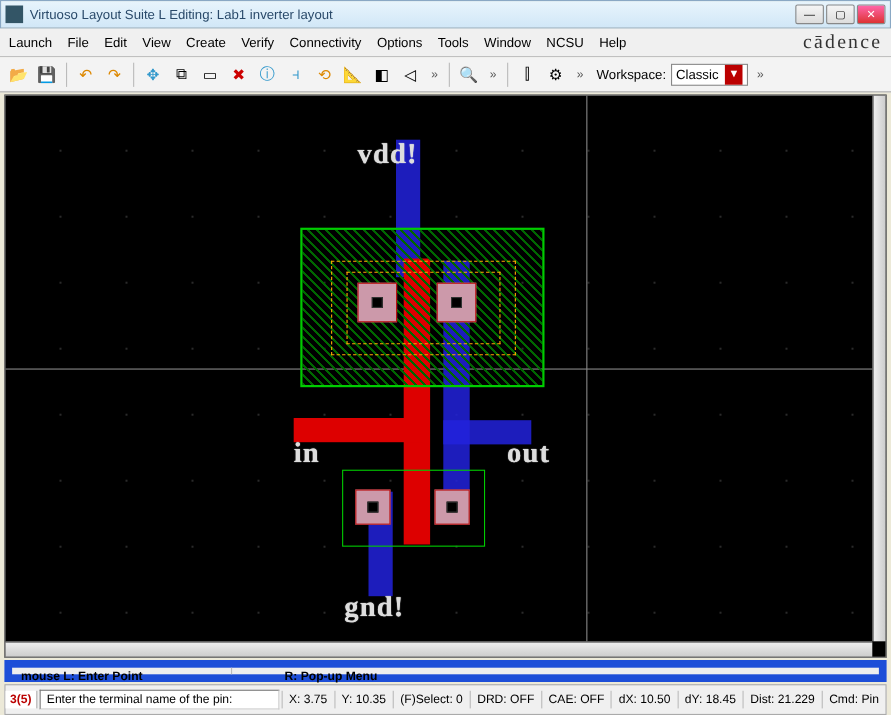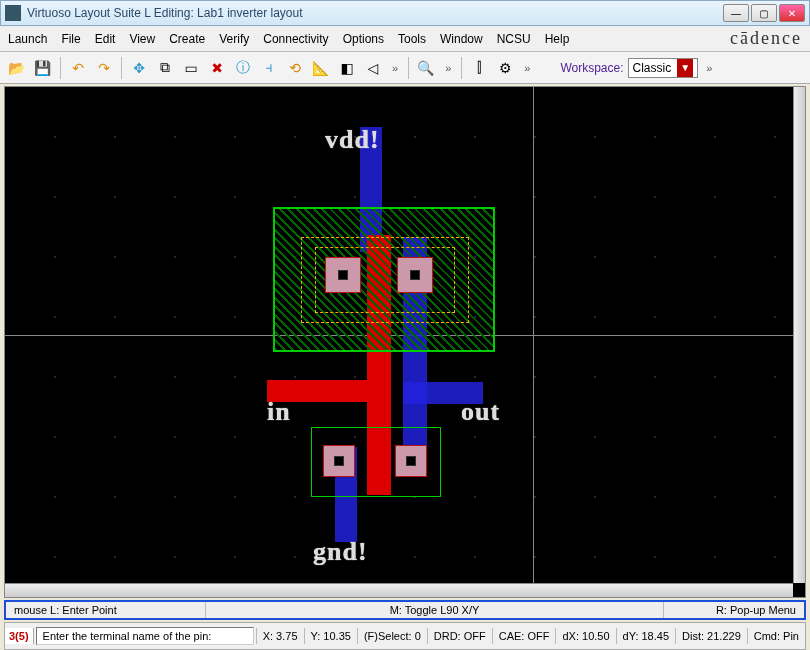--- a/index.html
+++ b/index.html
@@ -13,21 +13,21 @@
 .winbtn.close { background: linear-gradient(#f6a,#d33); color: #fff; }
 
 .menubar { height: 26px; background: #f0f0f0; display: flex; align-items: center; padding: 0 8px; border-bottom: 1px solid #bbb; }
 .menubar .menu-item { font-size: 12px; margin-right: 14px; cursor: default; }
 .menubar .brand { margin-left: auto; font-family: Georgia, serif; font-size: 18px; letter-spacing: 2px; color: #333; }
 
 .toolbar { height: 32px; background: #f3f3f3; display: flex; align-items: center; padding: 0 6px; border-bottom: 1px solid #aaa; gap: 4px; }
 .tbtn { width: 22px; height: 22px; display: flex; align-items: center; justify-content: center; font-size: 14px; }
 .tsep { width: 1px; height: 22px; background: #bbb; margin: 0 2px; }
 .tchev { font-size: 11px; color: #555; margin: 0 4px; }
-.ws-label { font-size: 12px; color: #4c1d95; margin-left: 22px; }
+.ws-label { font-size: 12px; color: #000000; margin-left: 4px; }
 .ws-select { height: 20px; font-size: 12px; background: #fff; border: 1px solid #888; display: flex; align-items: center; padding: 0 4px; }
 .ws-select .arrow { background: #b00; color: #fff; width: 16px; height: 18px; margin-left: 6px; display: flex; align-items: center; justify-content: center; font-size: 10px; }
 
 .canvas-wrap { position: relative; height: 512px; background: #000; border: 1px solid #888; margin: 2px 4px 0 4px; }
 .ruler-cross { position: absolute; top: 0; left: 0; right: 12px; bottom: 14px; }
 .ruler-cross::before { content: ""; position: absolute; left: 0; right: 0; top: 50%; border-top: 1px solid #888; }
 .ruler-cross::after { content: ""; position: absolute; top: 0; bottom: 0; left: 67%; border-left: 1px solid #888; }
 .vscroll { position: absolute; right: 0; top: 0; width: 12px; height: calc(100% - 14px); background: linear-gradient(90deg,#eee,#ccc); border-left: 1px solid #888; }
 .hscroll { position: absolute; left: 0; bottom: 0; right: 12px; height: 14px; background: linear-gradient(#eee,#ccc); border-top: 1px solid #888; }
 .layout { position: absolute; inset: 0 12px 14px 0; }
@@ -37,21 +37,21 @@
 .shape { position: absolute; }
 .nwell { border: 2px solid #0c0; background: repeating-linear-gradient(45deg,#060 0 2px,transparent 2px 6px); }
 .active { border: 1px solid #0c0; }
 .poly { background: #d00; }
 .m1 { background: #22d; opacity: 0.85; }
 .contact { background: #c9a; border: 1px solid #b11; display:flex;align-items:center;justify-content:center; }
 .contact .via { width: 10px; height: 10px; background: #000; border: 1px solid #333; }
 .psel { border: 1px dashed #fa0; }
 .netlabel { position: absolute; color: #ddd; font-family: Georgia, serif; font-size: 26px; letter-spacing: 1px; text-shadow: 0 0 1px #fff; font-weight: bold; }
 
-.status1 { height: 20px; background: #eee; border: 2px solid #1d4ed8; margin: 2px 4px 0 4px; display: flex; font-size: 11px; }
+.status1 { height: 20px; background: #eee; border: 7px solid #1d4ed8; margin: 2px 4px 0 4px; display: flex; font-size: 11px; font-weight: bold; }
 .status1 .cell { padding: 2px 8px; border-right: 1px solid #bbb; }
 .status1 .cell.left { flex: 0 0 200px; }
 .status1 .cell.mid { flex: 1; text-align: center; }
 .status1 .cell.right { flex: 0 0 140px; text-align: right; border-right: none; }
 
 .status2 { height: 28px; background: #f0f0f0; border: 1px solid #aaa; margin: 2px 4px 4px 4px; display: flex; font-size: 11px; align-items: center; }
 .status2 .badge { background: #fff; color: #b00; font-weight: bold; padding: 2px 4px; border-right: 1px solid #aaa; }
 .status2 .prompt { flex: 1; padding: 2px 6px; background: #fff; margin: 2px; border: 1px inset #ccc; }
 .status2 .seg { padding: 2px 6px; border-left: 1px solid #bbb; white-space: nowrap; }
 </style>
@@ -158,21 +158,20 @@
     <div class="netlabel" style="left:456px; top:310px;">out</div>
     <div class="netlabel" style="left:308px; top:450px;">gnd!</div>
   </div>
 
   <div class="vscroll"></div>
   <div class="hscroll"></div>
 </div>
 
 <div class="status1">
   <div class="cell left">mouse L: Enter Point</div>
-  <div class="cell mid">M: Toggle L90 X/Y</div>
   <div class="cell right">R: Pop-up Menu</div>
 </div>
 
 <div class="status2">
   <div class="badge">3(5)</div>
   <div class="prompt">Enter the terminal name of the pin:</div>
   <div class="seg">X: 3.75</div>
   <div class="seg">Y: 10.35</div>
   <div class="seg">(F)Select: 0</div>
   <div class="seg">DRD: OFF</div>

